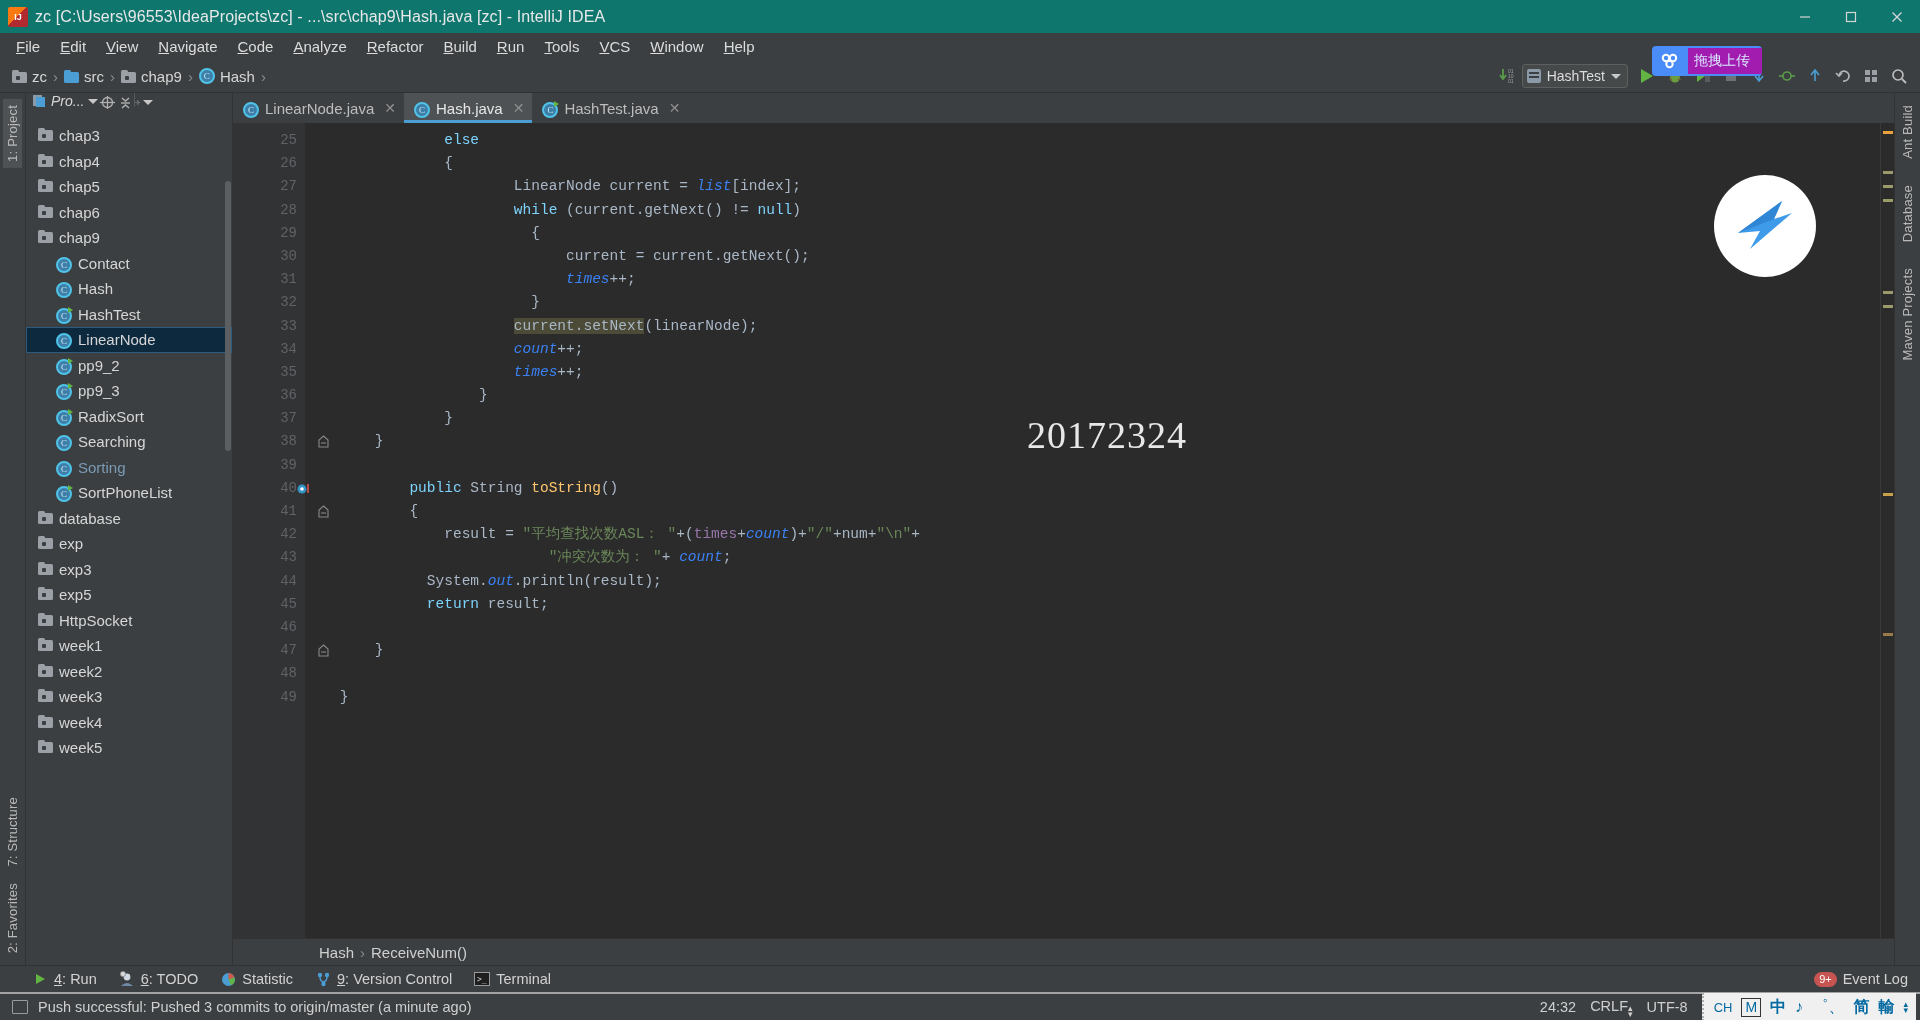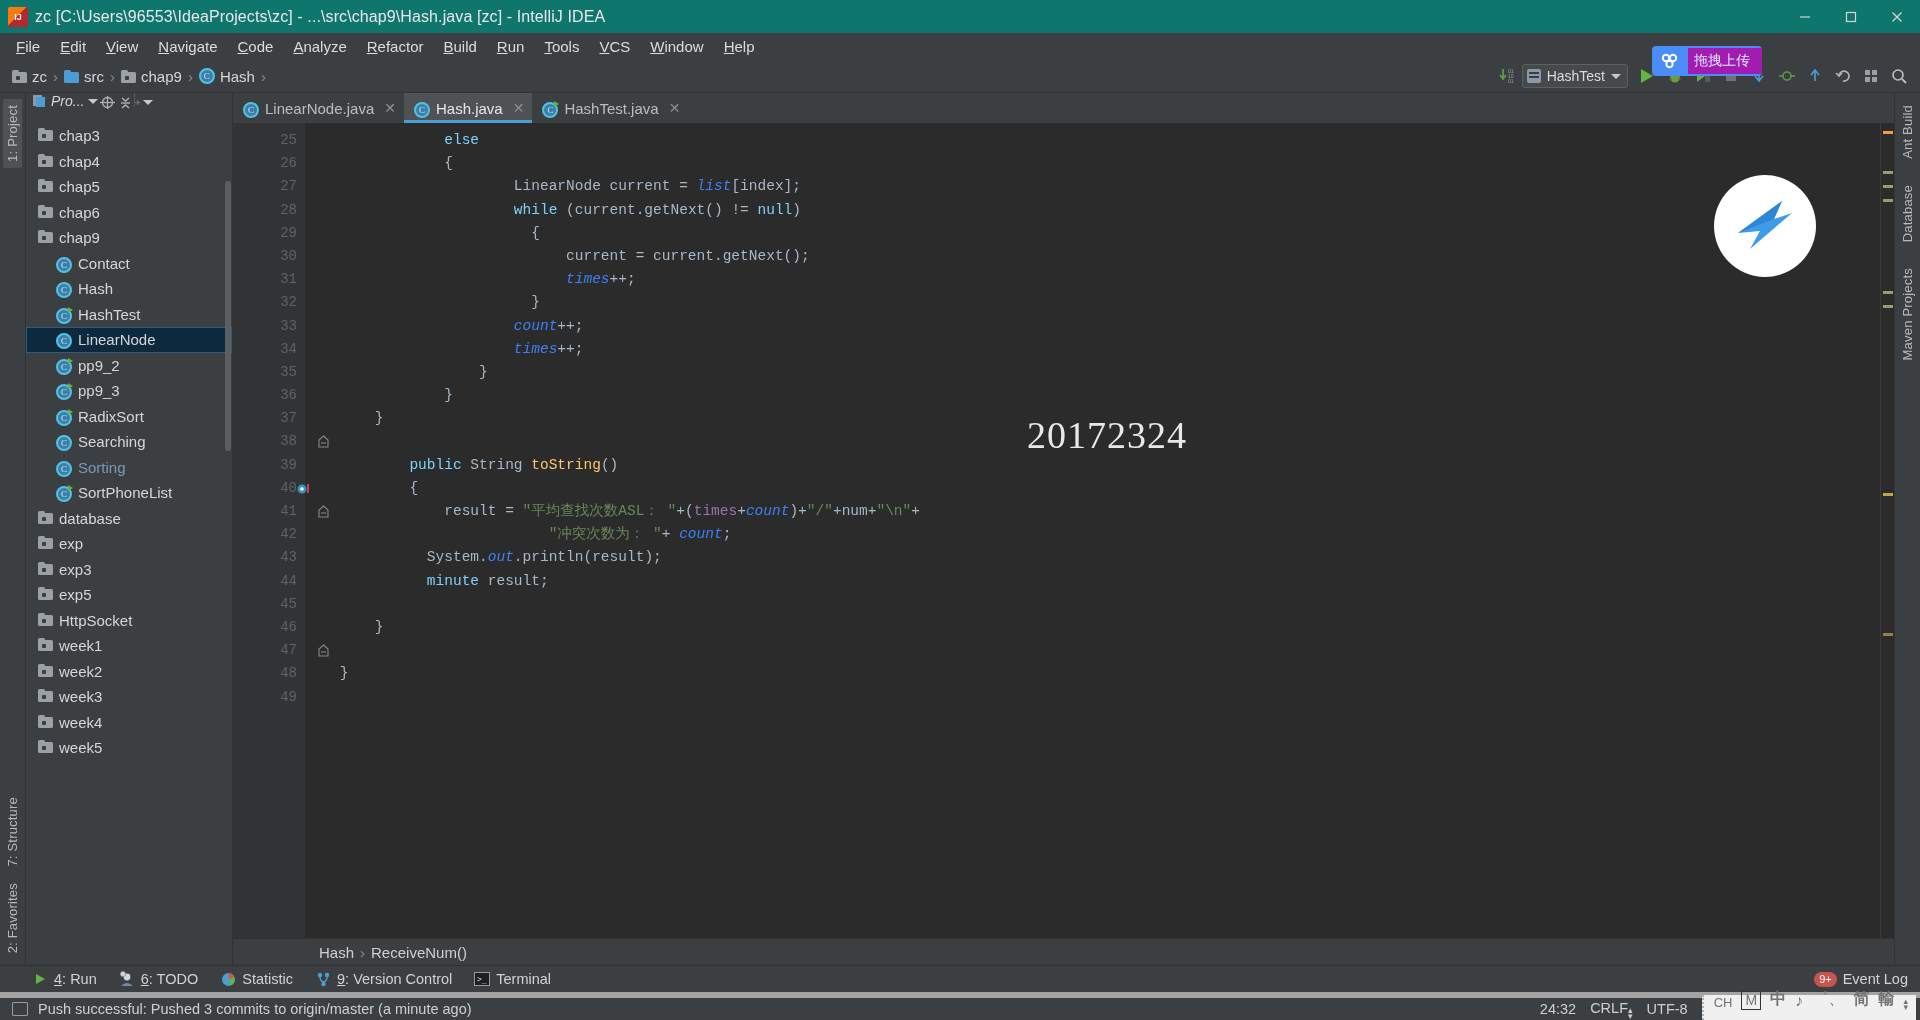--- a/index.html
+++ b/index.html
@@ -209,27 +209,27 @@
   .twb .gi { width: 16px; height: 16px; display: inline-flex; align-items: center; justify-content: center; }
   .twb u { text-decoration: underline; }
   .twb-right { margin-left: auto; display: flex; align-items: center; gap: 6px; padding-right: 12px; }
   .badge-9 {
     background: #c75450; color: #fff; font-size: 11px; border-radius: 8px; padding: 1px 5px; line-height: 13px;
   }
 
   
   .statusbar {
     height: 28px; flex: 0 0 28px; background: #3c3f41; display: flex; align-items: center;
-    padding-left: 12px; gap: 10px; color: #cfcfcf; font-size: 14.5px; border-top: 6px solid #a3a3a3;
+    padding-left: 12px; gap: 10px; color: #cfcfcf; font-size: 14.5px; border-top: 2px solid #a3a3a3;
   }
   .sb-icon { width: 16px; height: 14px; border: 1px solid #9a9a9a; border-radius: 1px; display: inline-block; }
   .sb-right { margin-left: auto; display: flex; align-items: center; gap: 14px; padding-right: 4px; }
   .ime-bar {
-    display: flex; align-items: flex-end; gap: 9px; background: #f0f0f0; color: #737373; height: 28px;
-    padding: 0 8px 13px 10px; font-size: 16px; border-left: 2px dotted #b0b0b0;
+    display: flex; align-items: center; gap: 9px; background: #f0f0f0; color: #0369a1; height: 28px;
+    padding: 0 8px 0 10px; font-size: 16px; border-left: 2px dotted #b0b0b0;
   }
   .ime-bar .boxed { border: 1px solid #333; padding: 0 3px; font-size: 14px; line-height: 17px; }
   .updown { display: inline-flex; flex-direction: column; line-height: 6px; font-size: 9px; }
 </style>
 </head>
 <body>
 
 <div class="app">
 
   <div class="titlebar">
@@ -626,32 +626,33 @@
             </svg>
           </div>
         <div class="cline">                <span class="k">else</span></div>
             <div class="cline">                <span class="id">{</span></div>
             <div class="cline">                        <span class="id">LinearNode current = </span><span class="f">list</span><span class="id">[index];</span></div>
             <div class="cline">                        <span class="k">while</span><span class="id"> (current.getNext() != </span><span class="k">null</span><span class="id">)</span></div>
             <div class="cline">                          <span class="id">{</span></div>
             <div class="cline">                              <span class="id">current = current.getNext();</span></div>
             <div class="cline">                              <span class="f">times</span><span class="id">++;</span></div>
             <div class="cline">                          <span class="id">}</span></div>
+            <div class="cline">                        <span class="hl">current.setNext</span><span class="id">(linearNode);</span></div>
             <div class="cline">                        <span class="f">count</span><span class="id">++;</span></div>
             <div class="cline">                        <span class="f">times</span><span class="id">++;</span></div>
             <div class="cline">                    <span class="id">}</span></div>
             <div class="cline">                <span class="id">}</span></div>
             <div class="cline">        <span class="id">}</span></div>
             <div class="cline">&nbsp;</div>
             <div class="cline">            <span class="k">public</span><span class="id"> String </span><span class="m">toString</span><span class="id">()</span></div>
             <div class="cline">            <span class="id">{</span></div>
             <div class="cline">                <span class="id">result = </span><span class="s">"平均查找次数ASL： "</span><span class="id">+(</span><span class="fi">times</span><span class="id">+</span><span class="f">count</span><span class="id">)+</span><span class="s">"/"</span><span class="id">+num+</span><span class="s">"\n"</span><span class="id">+</span></div>
             <div class="cline">                            <span class="s">"冲突次数为： "</span><span class="id">+ </span><span class="f">count</span><span class="id">;</span></div>
             <div class="cline">              <span class="id">System.</span><span class="f">out</span><span class="id">.println(result);</span></div>
-            <div class="cline">              <span class="k">minute</span><span class="id"> result;</span></div>
+            <div class="cline">              <span class="k">return</span><span class="id"> result;</span></div>
             <div class="cline">&nbsp;</div>
             <div class="cline">        <span class="id">}</span></div>
             <div class="cline">&nbsp;</div>
             <div class="cline">    <span class="id">}</span></div>
           </div>
         <div class="editor-right-strip">
           <div class="mark" style="top:8px;background:#e8a33d;"></div>
           <div class="mark" style="top:48px;background:#9a9a6a;"></div>
           <div class="mark" style="top:62px;background:#9a9a6a;"></div>
           <div class="mark" style="top:76px;background:#9a9a6a;"></div>

